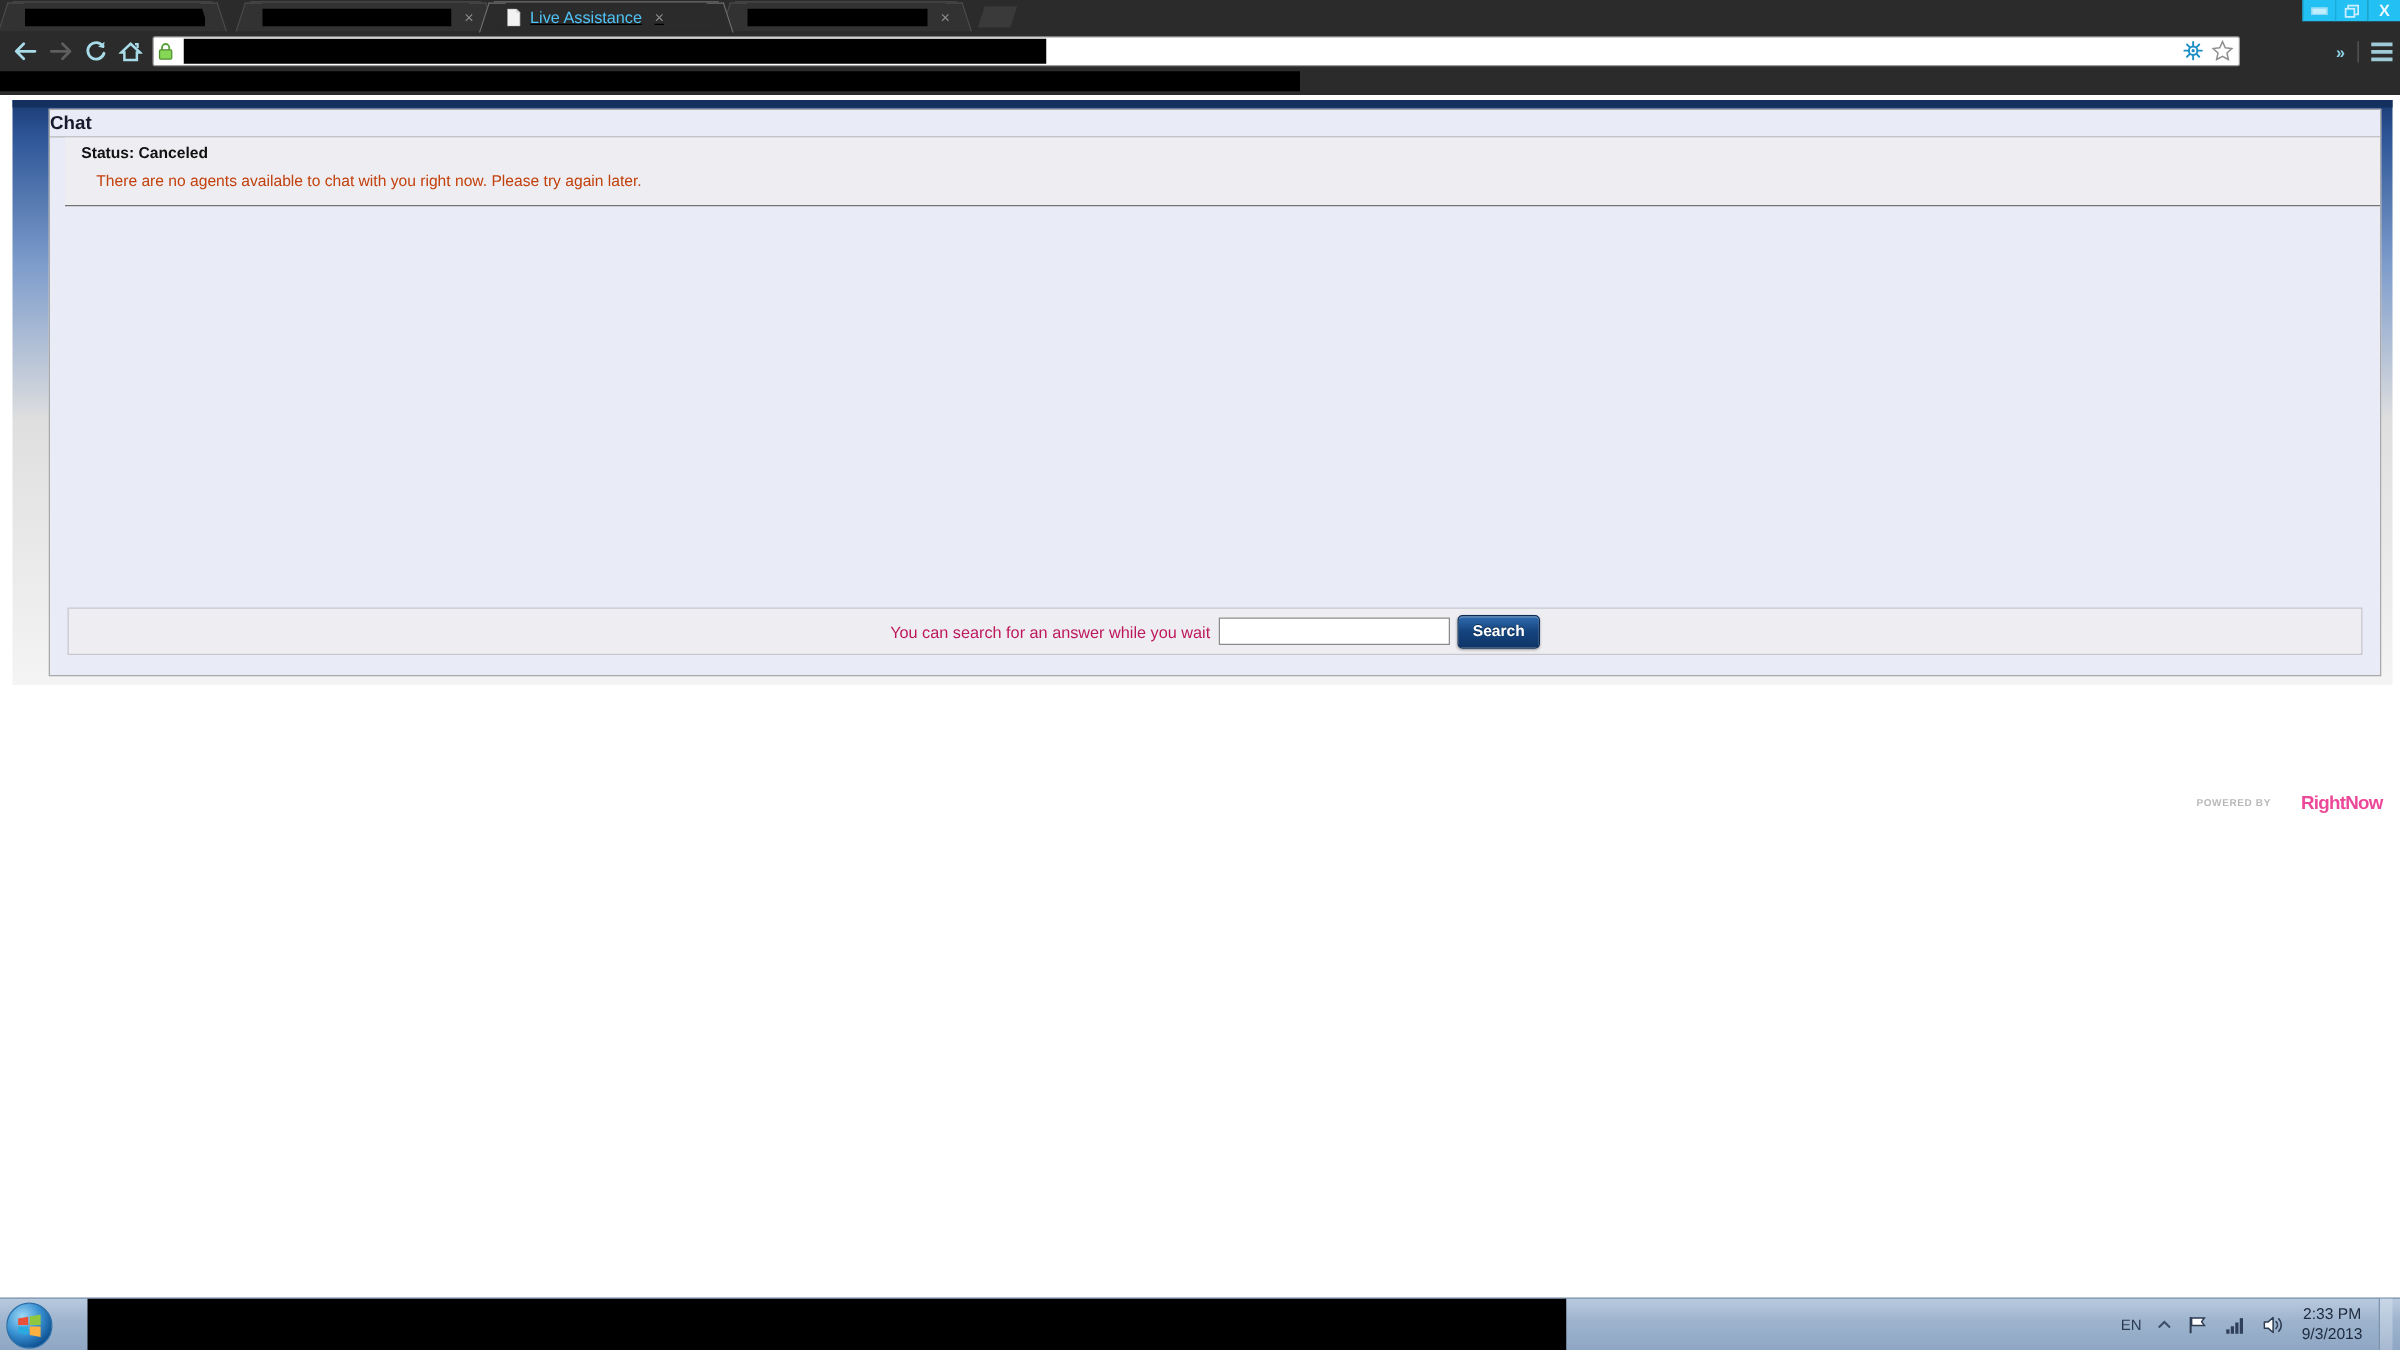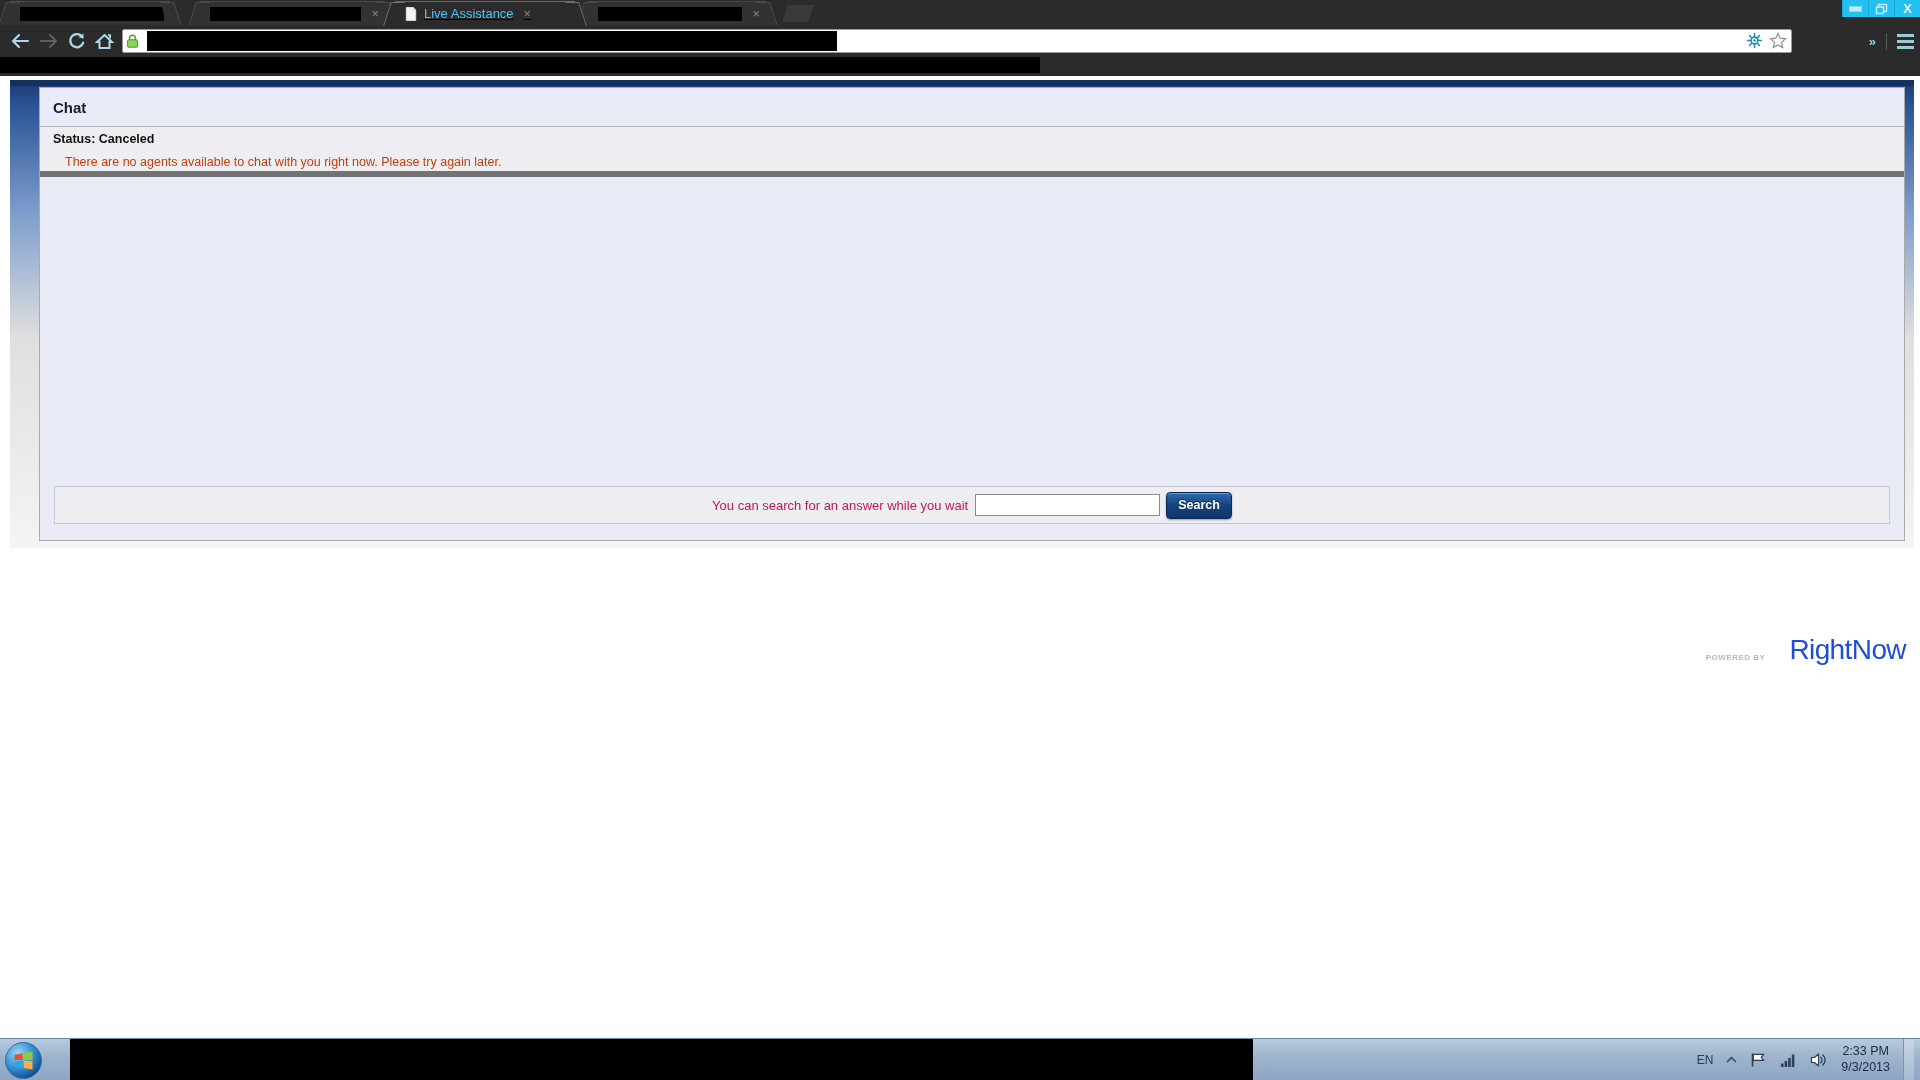--- a/index.html
+++ b/index.html
@@ -61,24 +61,24 @@
   #page{ position:absolute; left:0; top:76px; width:1920px; height:1004px; background:#ffffff; }
 
   #chat-panel{
     position:absolute; left:10px; top:4px; width:1904px; height:468px;
     background:linear-gradient(180deg,#1b3a72 0%,#2d5596 6%,#7d9ccb 28%,#dfdfdf 55%,#f4f4f4 100%);
     padding:7px 8px 7px 7px;
   }
   #chat-panel-top-accent{ position:absolute; left:0; top:0; width:1904px; height:6px; background:#13305f; }
   #chat-inner{ position:absolute; left:29px; top:7px; width:1866px; height:454px; background:#e9ecf6; border:1px solid #a9a9a9;}
 
-  #chat-title-bar{ height:39px; background:#e9ecf6; border-bottom:1px solid #b6b6b6; display:flex; align-items:center; padding-left:13px;}
+  #chat-title-bar{ height:22px; background:#e9ecf6; border-bottom:1px solid #b6b6b6; display:flex; align-items:center; }
   #chat-title{ font-size:15px; font-weight:bold; color:#1a1a2e; }
 
-  #chat-status-block{ background:#eeeef2; border-bottom:6px solid #737373; padding:5px 0 2px 13px;}
+  #chat-status-block{ background:#eeeef2; border-bottom:1px solid #737373; padding:5px 0 12px 13px;margin-left:12px;}
   #chat-status{ font-size:12.5px; font-weight:bold; color:#111; }
   #chat-message{ font-size:12.5px; color:#c2410c; margin-top:9px; padding-left:12px;}
 
   #chat-body{ position:relative; height:312px; background:#e9ecf6; }
   #request-email-btn{
     position:absolute; right:22px; top:20px;
     background:linear-gradient(180deg,#2f6cb0 0%,#15447e 48%,#0e3568 100%);
     border:1px solid #0b2a52; border-radius:7px;
     color:#fff; font-size:13px; font-weight:bold;
     padding:7px 13px 8px 13px; cursor:pointer;
@@ -100,21 +100,21 @@
     margin-left:6px;
     background:linear-gradient(180deg,#2f6cb0 0%,#15447e 48%,#0e3568 100%);
     border:1px solid #0b2a52; border-radius:4px;
     color:#fff; font-size:12.5px; font-weight:bold; padding:5px 11px 6px 11px; cursor:pointer;
     box-shadow:0 1px 2px rgba(0,0,0,.35), inset 0 1px 0 rgba(255,255,255,.3);
     text-shadow:0 -1px 0 rgba(0,0,0,.45);
   }
 
   #powered-by{ position:absolute; right:14px; top:558px; display:flex; align-items:flex-end; gap:24px;}
   #powered-label{ font-size:8px; font-weight:bold; letter-spacing:.5px; color:#b9b9b9; padding-bottom:4px;}
-  #rightnow-logo{ font-size:28px; font-weight:normal; color:#1d4ed8; letter-spacing:-.6px;}
+  #rightnow-logo{ font-size:15px; font-weight:bold; color:#ec4899; letter-spacing:-.6px;}
 
   
   #taskbar{
     position:absolute; left:0; bottom:0; width:1920px; height:42px;
     background:linear-gradient(180deg,#b8cade 0%,#9db3cd 45%,#8fa7c4 100%);
     border-top:1px solid #6c84a4;
   }
   #start-orb{ position:absolute; left:5px; top:3px; width:37px; height:37px; border-radius:50%;
     background:radial-gradient(circle at 34% 30%, #9ed9f5 0%, #3b93d4 42%, #0d4f91 78%, #083765 100%);
     border:1px solid #2a6fa8; cursor:pointer; display:flex; align-items:center; justify-content:center;}

